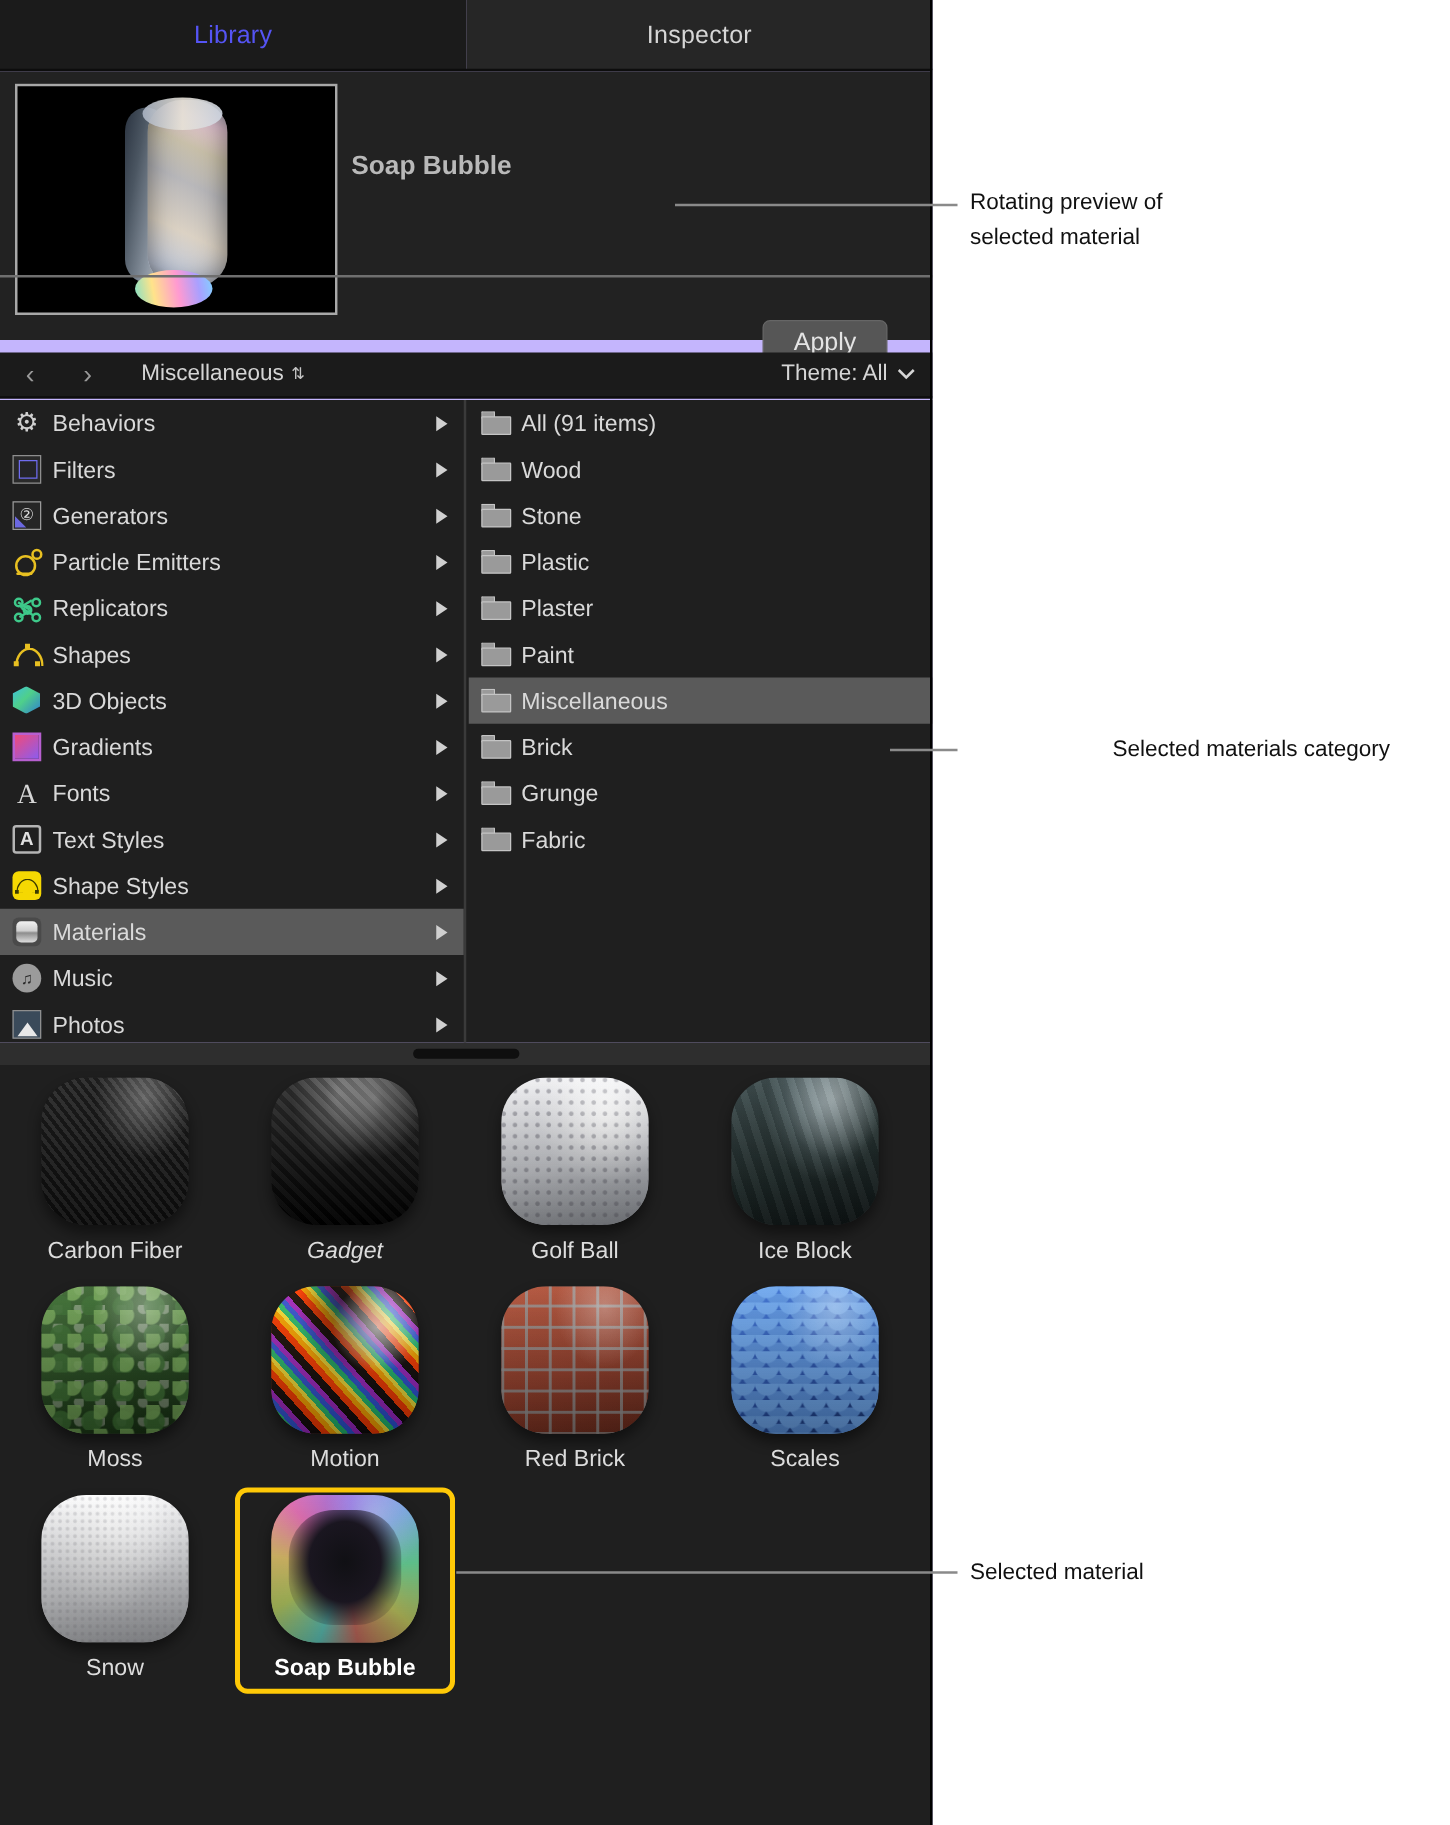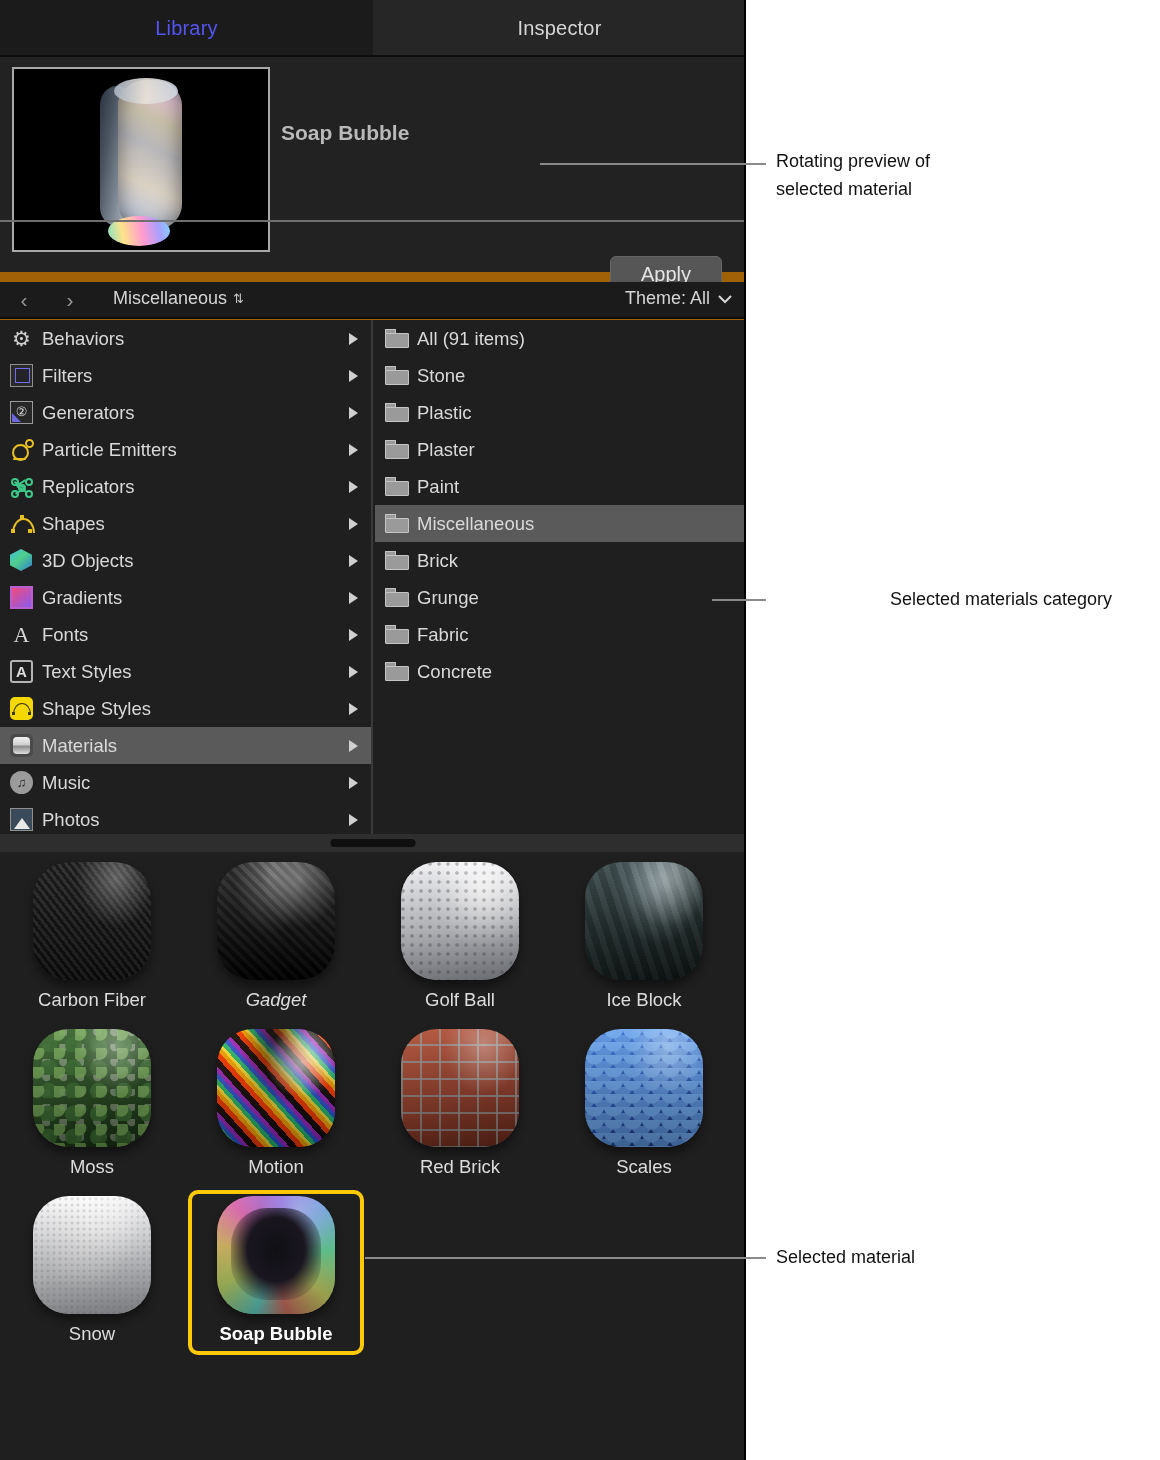--- a/index.html
+++ b/index.html
@@ -8,21 +8,21 @@
     width:1160px;height:1460px;
     background:#ffffff;
     font-family:"Liberation Sans", sans-serif;
     overflow:hidden;
     position:relative;
   }
 
   
   #app-panel{
     position:absolute;left:0;top:0;width:746px;height:1460px;
-    background:#a16207;
+    background:#c4b5fd;
     overflow:hidden;
   }
 
   
   .tabbar{position:absolute;left:0;top:0;width:746px;height:56px;display:flex;}
   .tab{
     flex:1;display:flex;align-items:center;justify-content:center;
     font-size:20px;letter-spacing:.2px;
     height:56px;box-sizing:border-box;
     cursor:default;
@@ -71,21 +71,21 @@
   .bubble-solid .bot-cap{
     position:absolute;left:8px;bottom:-6px;width:62px;height:30px;border-radius:50%;
     background:linear-gradient(80deg,#7fe0c8 0%,#ffe38a 25%,#ff9ad1 55%,#a9a0ff 80%,#7fd4ff 100%);
     filter:blur(.6px);
   }
   .preview-title{
     position:absolute;left:281px;top:64px;font-size:21px;font-weight:bold;color:#b9b9b9;
   }
   .preview-sep{position:absolute;left:0;top:163px;width:746px;height:2px;background:#6f6f6f;}
   .apply-btn{
-    position:absolute;left:610px;top:199px;width:112px;height:36px;
+    position:absolute;left:610px;top:199px;width:100px;height:36px;
     background:#565656;border:1px solid #666;border-radius:6px;
     color:#e4e4e4;font-size:20px;display:flex;align-items:center;justify-content:center;
     box-sizing:border-box;cursor:default;
   }
 
   
   .navstrip{position:absolute;left:0;top:282px;width:746px;height:36px;background:#1b1b1b;}
   .nav-arrow{position:absolute;top:6px;width:24px;height:24px;color:#9a9a9a;font-size:21px;
     display:flex;align-items:center;justify-content:center;cursor:default;}
   .nav-back{left:12px;}
@@ -404,20 +404,27 @@
             <span class="tab"></span>
             <span class="body"></span>
           </span>
           <span class="lbl">All (91 items)</span>
         </div>
         <div class="row">
           <span class="ico-folder">
             <span class="tab"></span>
             <span class="body"></span>
           </span>
+          <span class="lbl">Wood</span>
+        </div>
+        <div class="row">
+          <span class="ico-folder">
+            <span class="tab"></span>
+            <span class="body"></span>
+          </span>
           <span class="lbl">Stone</span>
         </div>
         <div class="row">
           <span class="ico-folder">
             <span class="tab"></span>
             <span class="body"></span>
           </span>
           <span class="lbl">Plastic</span>
         </div>
         <div class="row">
@@ -454,27 +461,20 @@
             <span class="body"></span>
           </span>
           <span class="lbl">Grunge</span>
         </div>
         <div class="row">
           <span class="ico-folder">
             <span class="tab"></span>
             <span class="body"></span>
           </span>
           <span class="lbl">Fabric</span>
-        </div>
-        <div class="row">
-          <span class="ico-folder">
-            <span class="tab"></span>
-            <span class="body"></span>
-          </span>
-          <span class="lbl">Concrete</span>
         </div>
       </div>
   </div>
 
   <div class="splitter">
     <div class="grip"></div>
   </div>
 
   <div class="grid" id="material-grid">
       <div class="cell" style="left: 6px; top: 4px; text-decoration: underline;">

